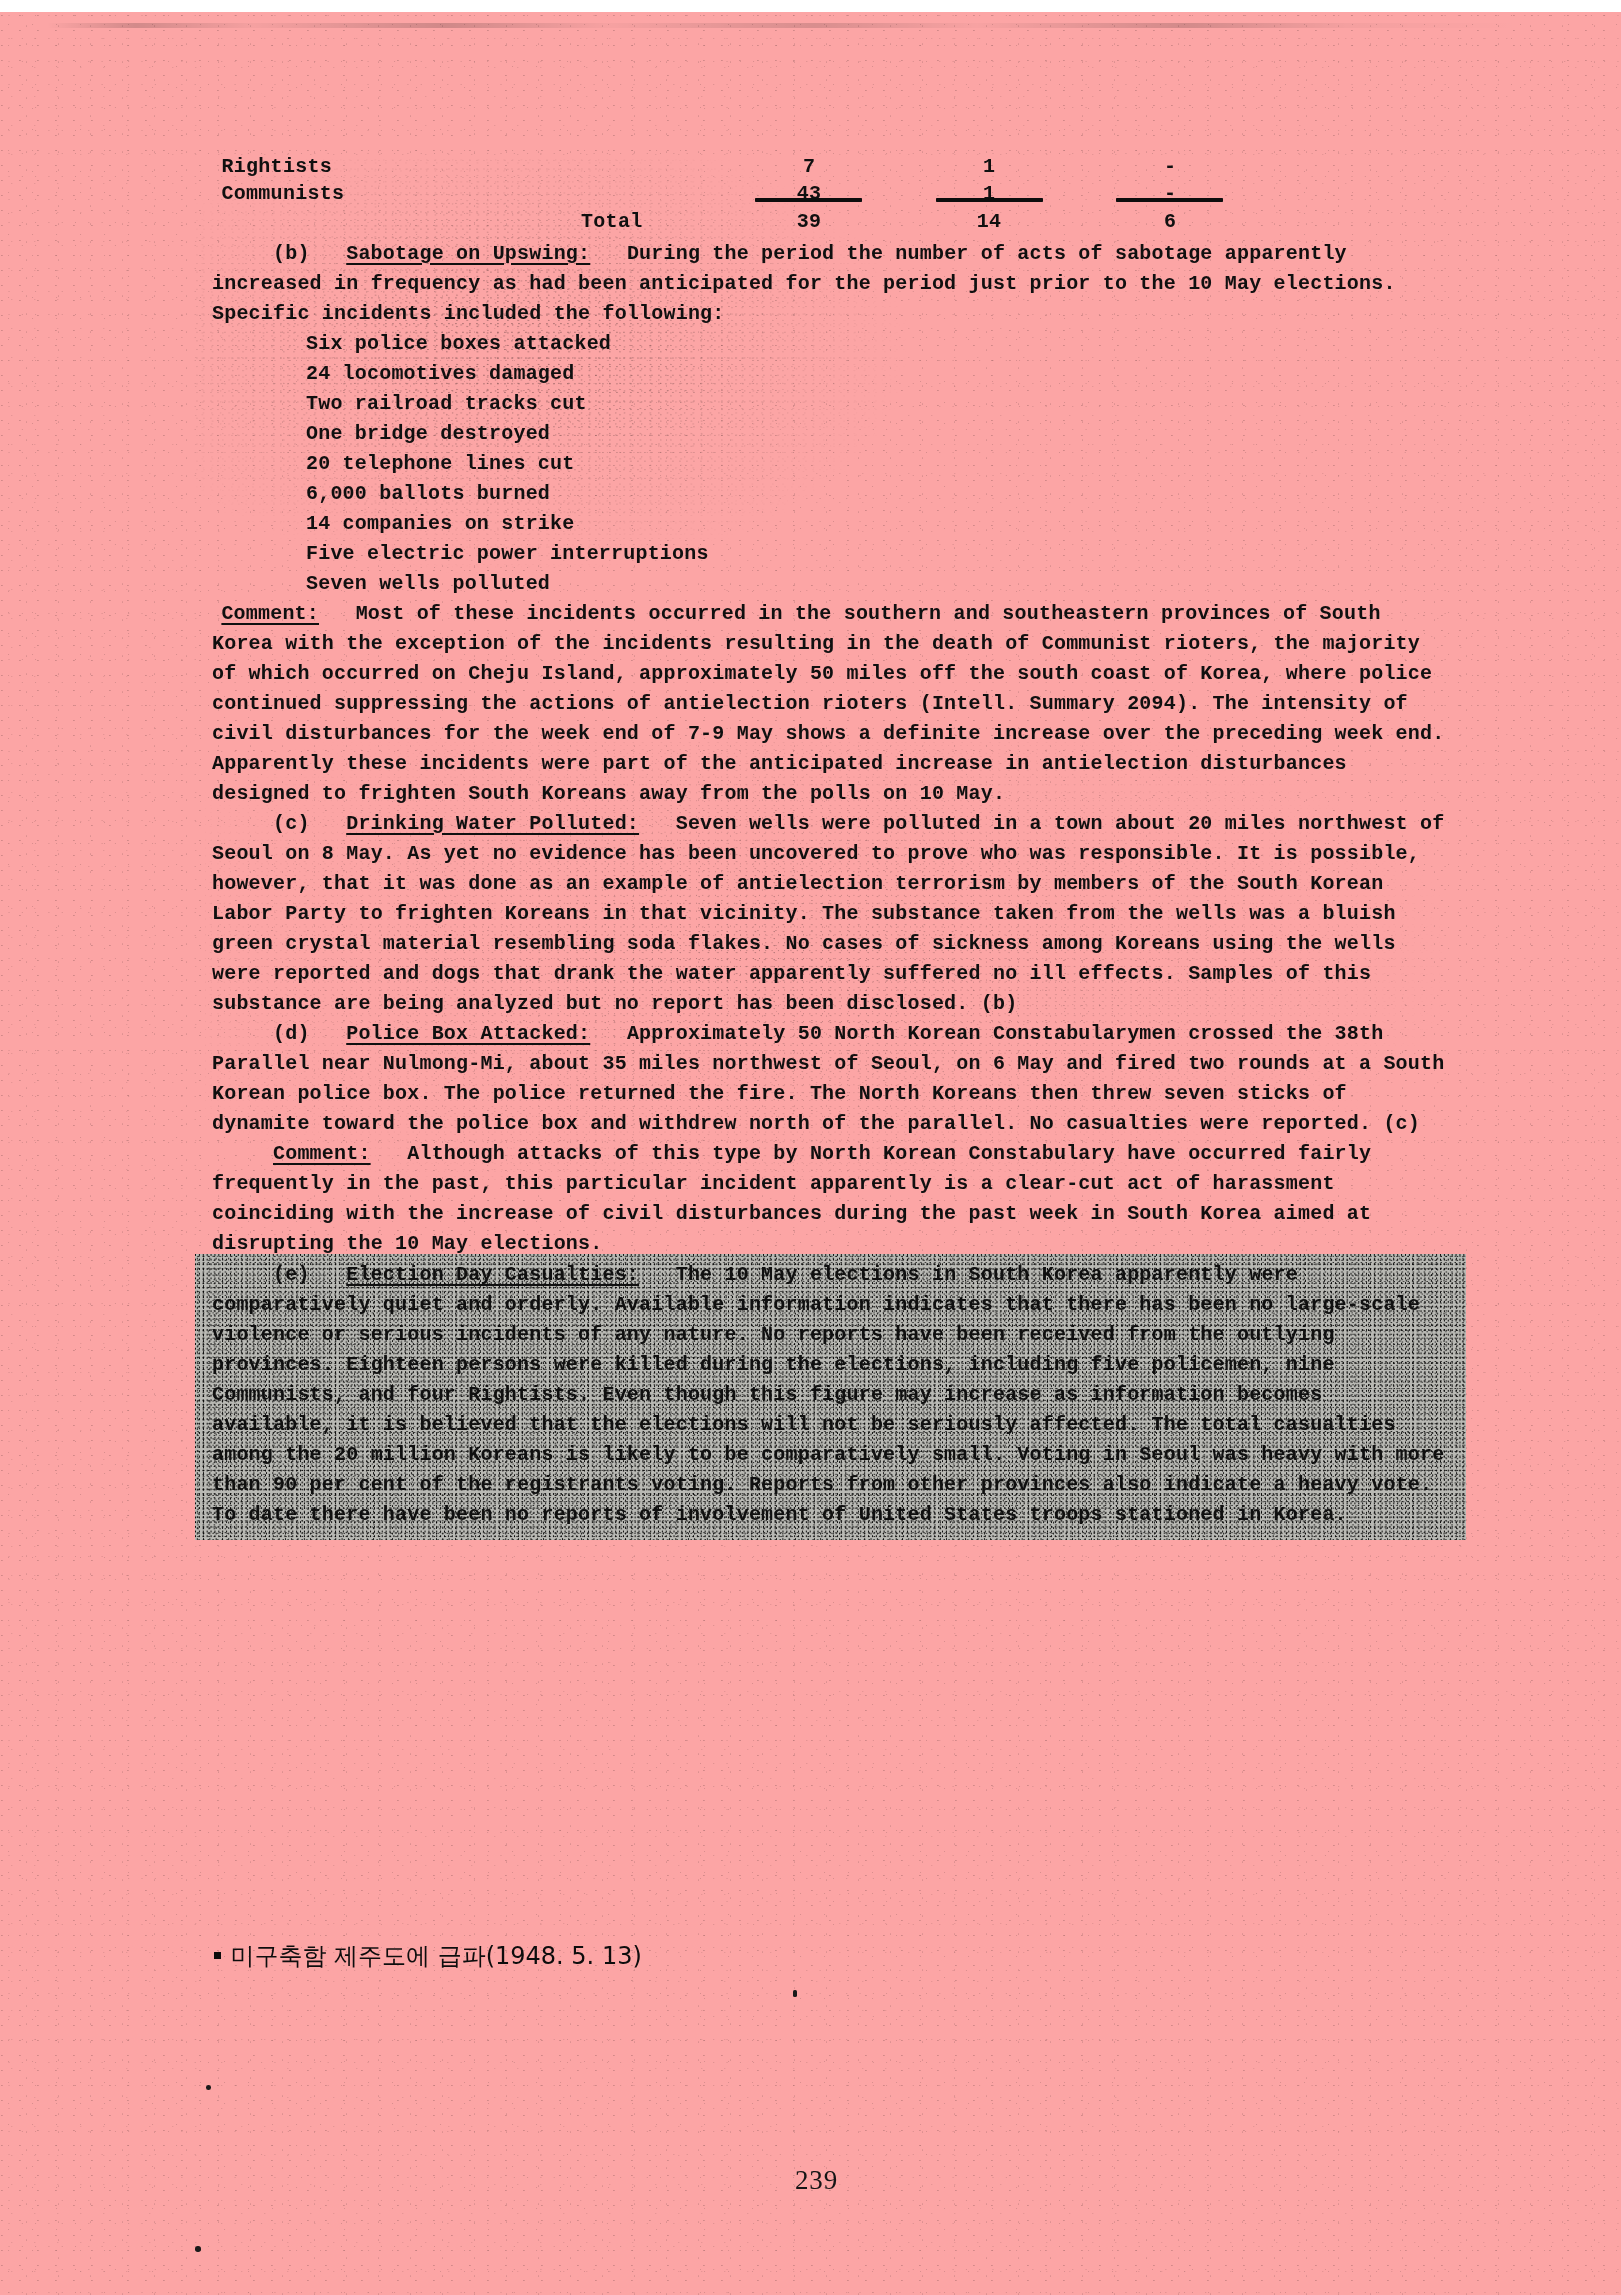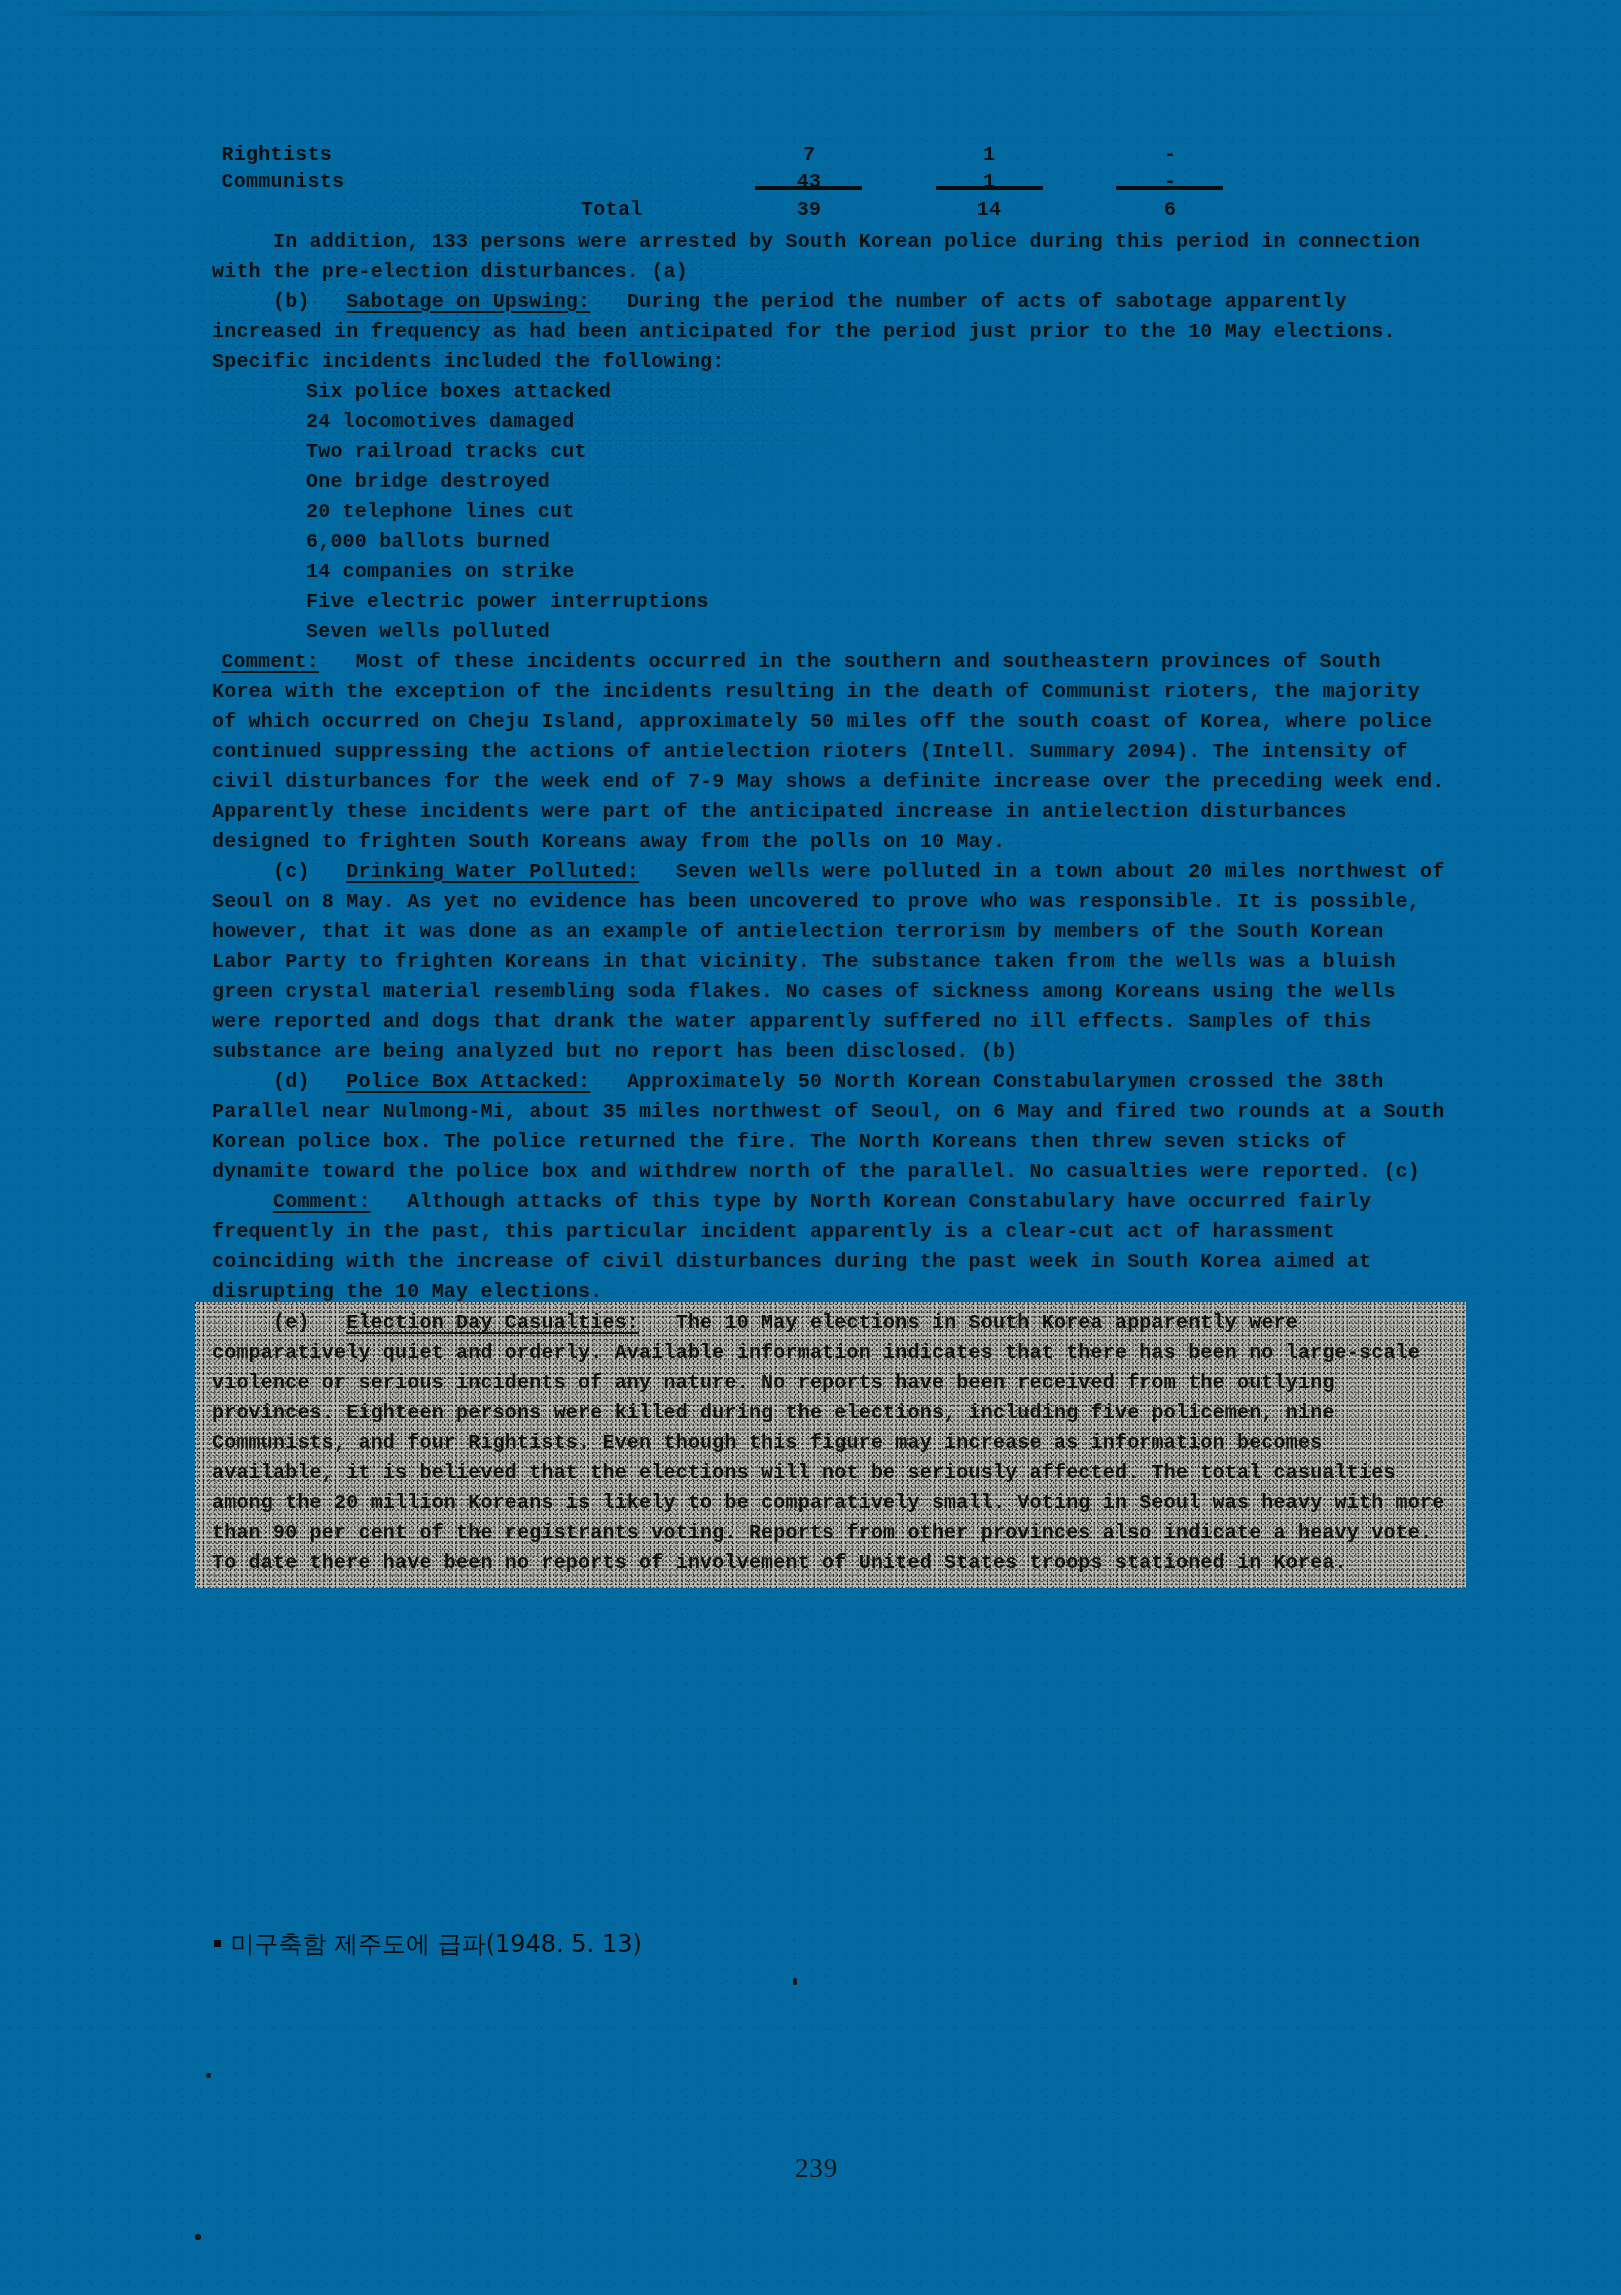--- a/index.html
+++ b/index.html
@@ -14,21 +14,22 @@
     position: relative;
     font-family: "Liberation Mono", "DejaVu Sans Mono", monospace;
     color: #0b0b0b;
     overflow: hidden;
   }
 
   
   .page {
     position: absolute;
     inset: 0;
-    background: #0369a1;
+    background: #fca5a5;
+    margin-top: 12px;
   }
 
   
   .scan-grain {
     position: absolute;
     inset: 0;
     pointer-events: none;
     opacity: .30;
     background-image:
       radial-gradient(circle at 11% 23%, rgba(0,0,0,.55) 0.5px, transparent 0.6px),
@@ -256,21 +257,20 @@
 
       <div class="ct-row r3">
         <span class="ct-label total">Total</span>
         <span class="ct-cell ct-c1">39</span>
         <span class="ct-cell ct-c2">14</span>
         <span class="ct-cell ct-c3">6</span>
       </div>
 
     </div>
 
-    <p class="para indent">In addition, 133 persons were arrested by South Korean police during this period in connection with the pre-election disturbances. (a)</p>
 
     <p class="para indent">
       <span>(b)</span>
       <span>&nbsp;&nbsp;</span><span class="u">Sabotage on Upswing:</span>
       <span>&nbsp;&nbsp;</span><span>During the period the number of acts of sabotage apparently increased in frequency as had been anticipated for the period just prior to the 10 May elections.  Specific incidents included the following:</span>
     </p>
 
     <ul class="incident-list">
       <li>Six police boxes attacked</li>
       <li>24 locomotives damaged</li>

